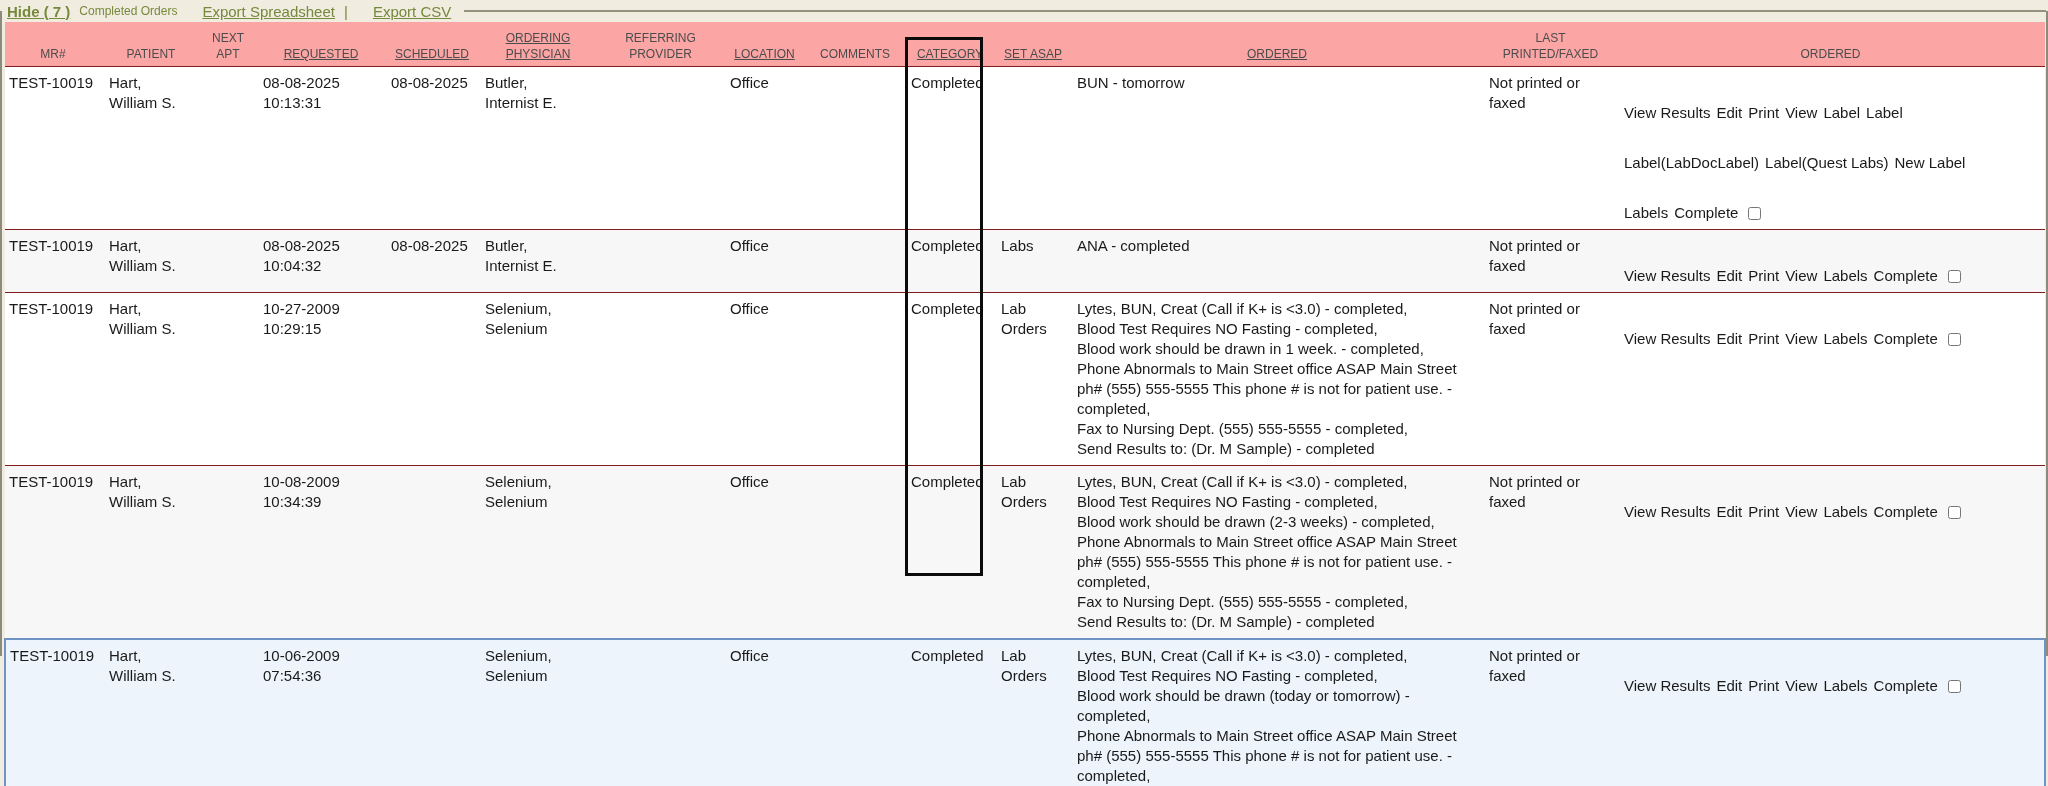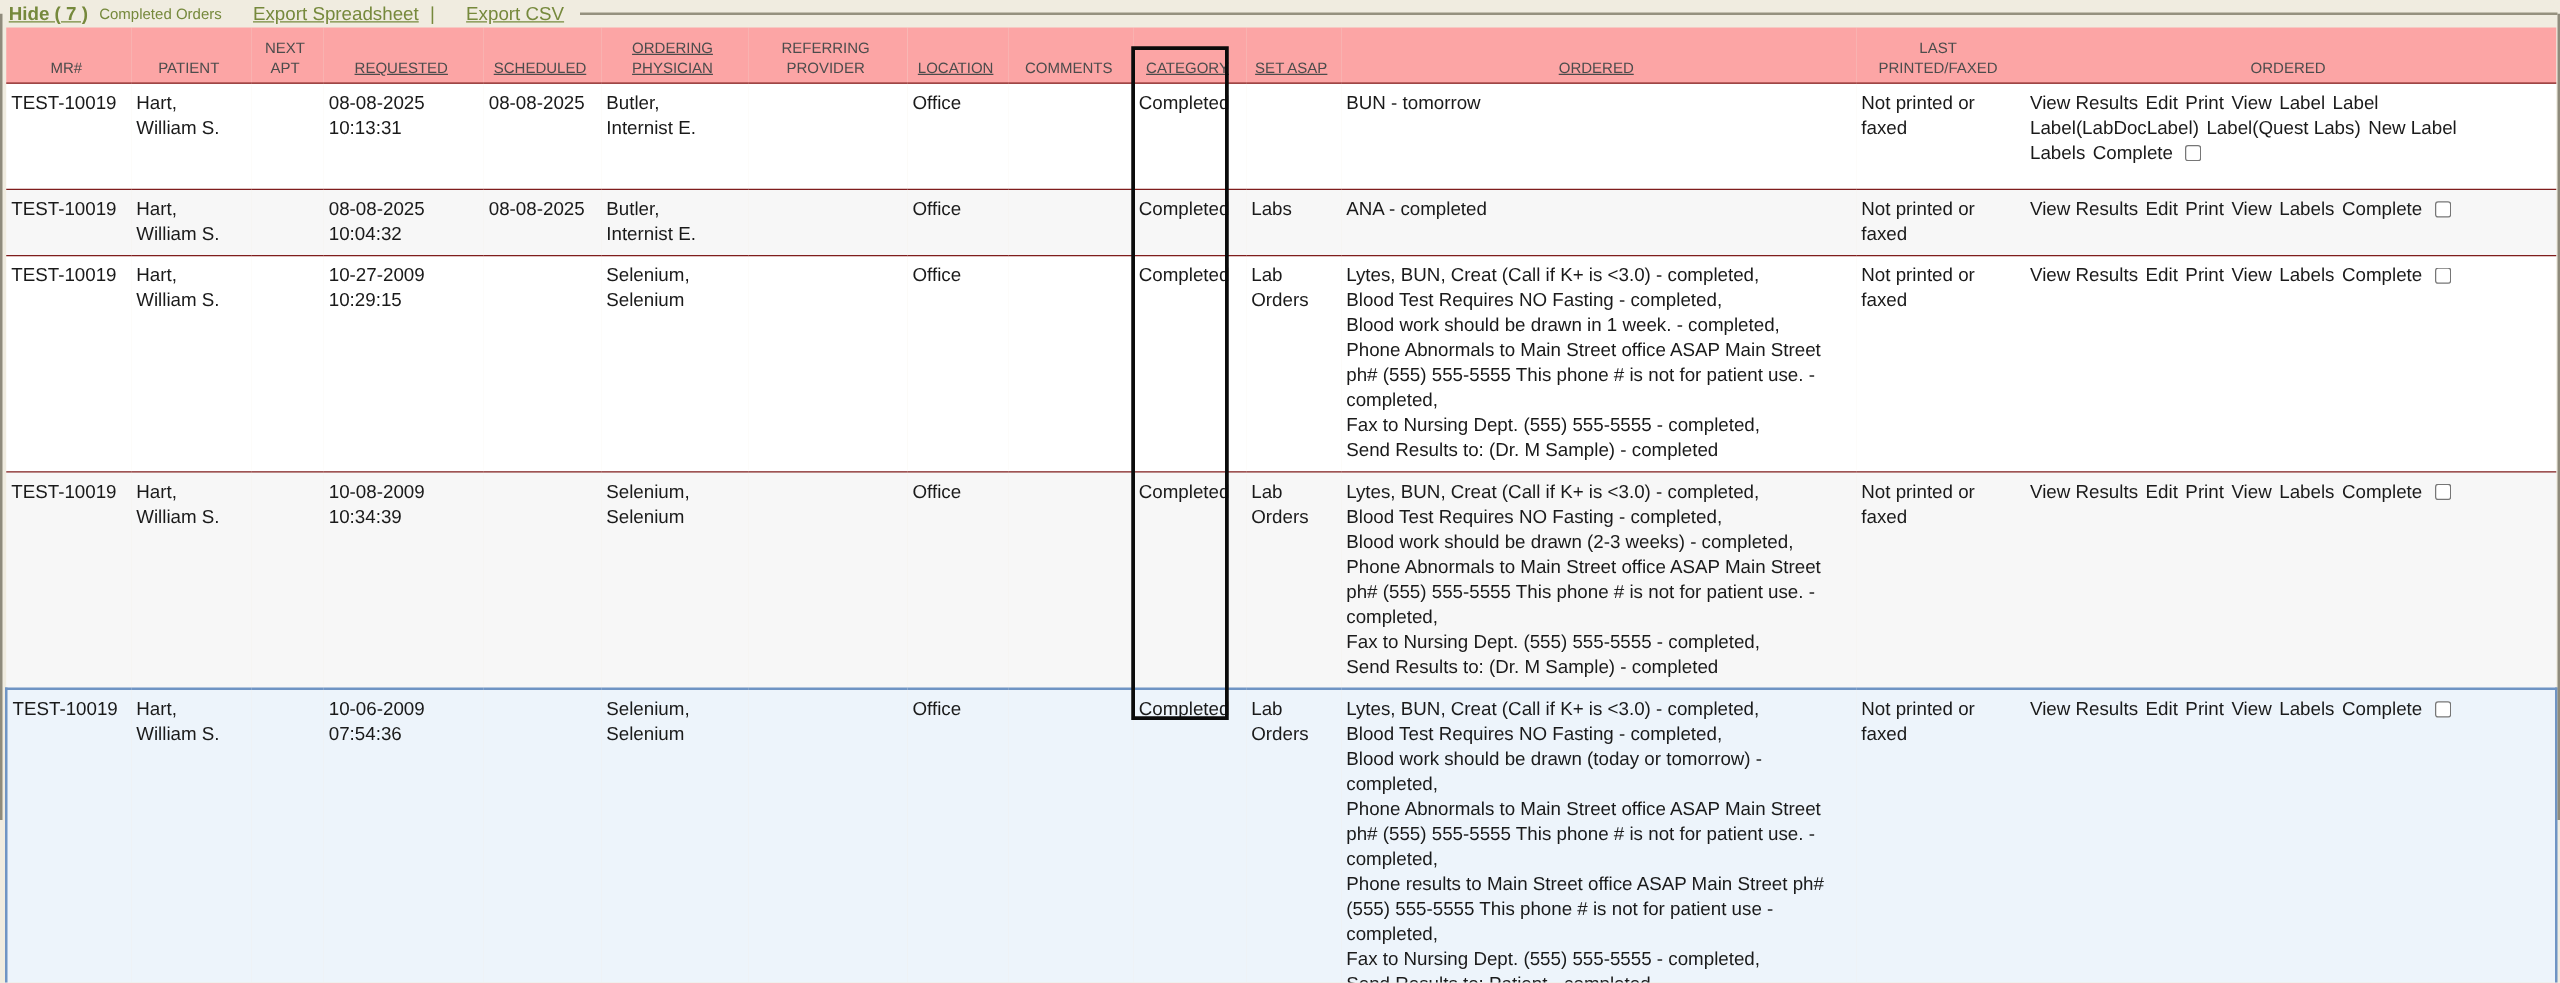--- a/index.html
+++ b/index.html
@@ -46,21 +46,21 @@
   tbody tr:nth-child(2){height:48px;}
   tbody tr:nth-child(3){height:172px;}
   tbody tr:nth-child(4){height:170px;}
   tbody tr:nth-child(5){height:252px;}
   tbody tr.selected{background:#edf4fb;}
   tbody tr.selected td{border-top:2px solid #6f94c4;border-bottom:2px solid #6f94c4;}
   tbody tr.selected td:first-child{border-left:2px solid #6f94c4;}
   tbody tr.selected td:last-child{border-right:2px solid #6f94c4;}
 
   td.options-cell{padding-right:30px;white-space:normal;}
-  .opt{margin-right:6px;cursor:pointer;display:inline-block;}
+  .opt{margin-right:6px;cursor:pointer;display:inline-block;margin-top:30px;}
   input[type="checkbox"]{width:13px;height:13px;margin:2px 0 0 4px;vertical-align:-2px;}
 
   .category-box{
     position:absolute;left:905px;top:37px;width:78px;height:539px;
     border:3px solid #0b0b0b;box-sizing:border-box;
     pointer-events:none;z-index:5;
   }
 </style>
 </head>
 <body>

